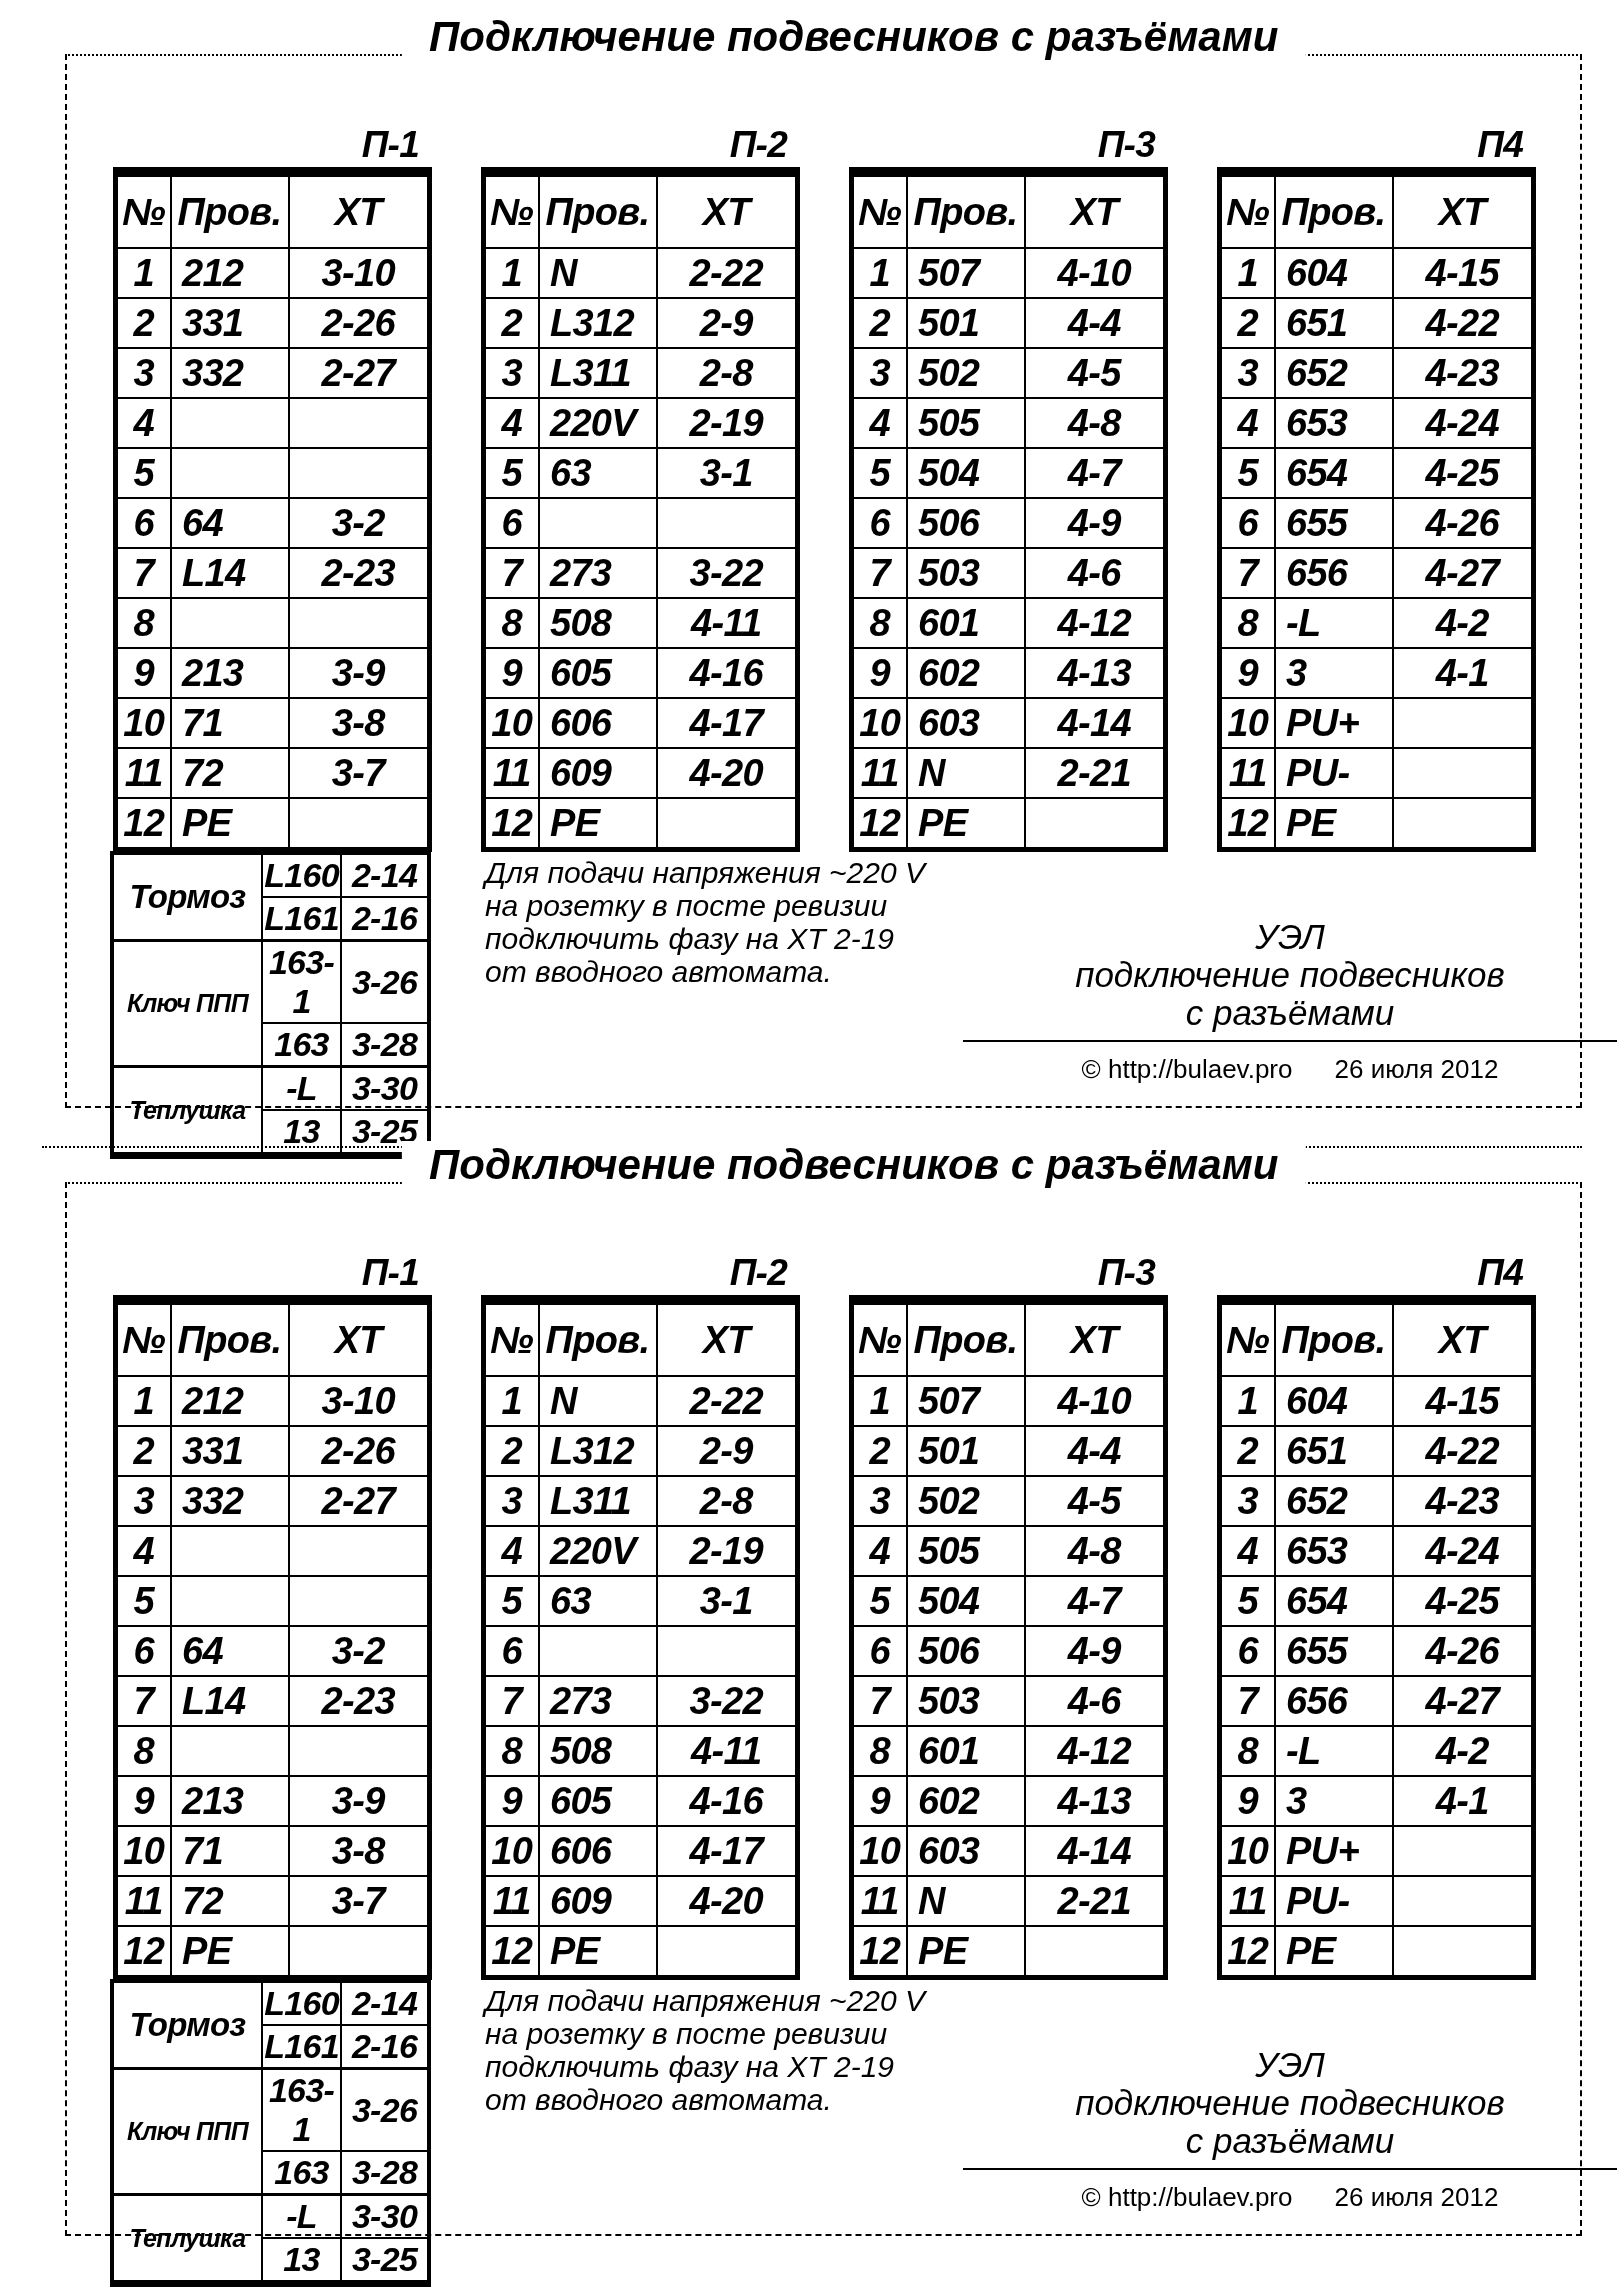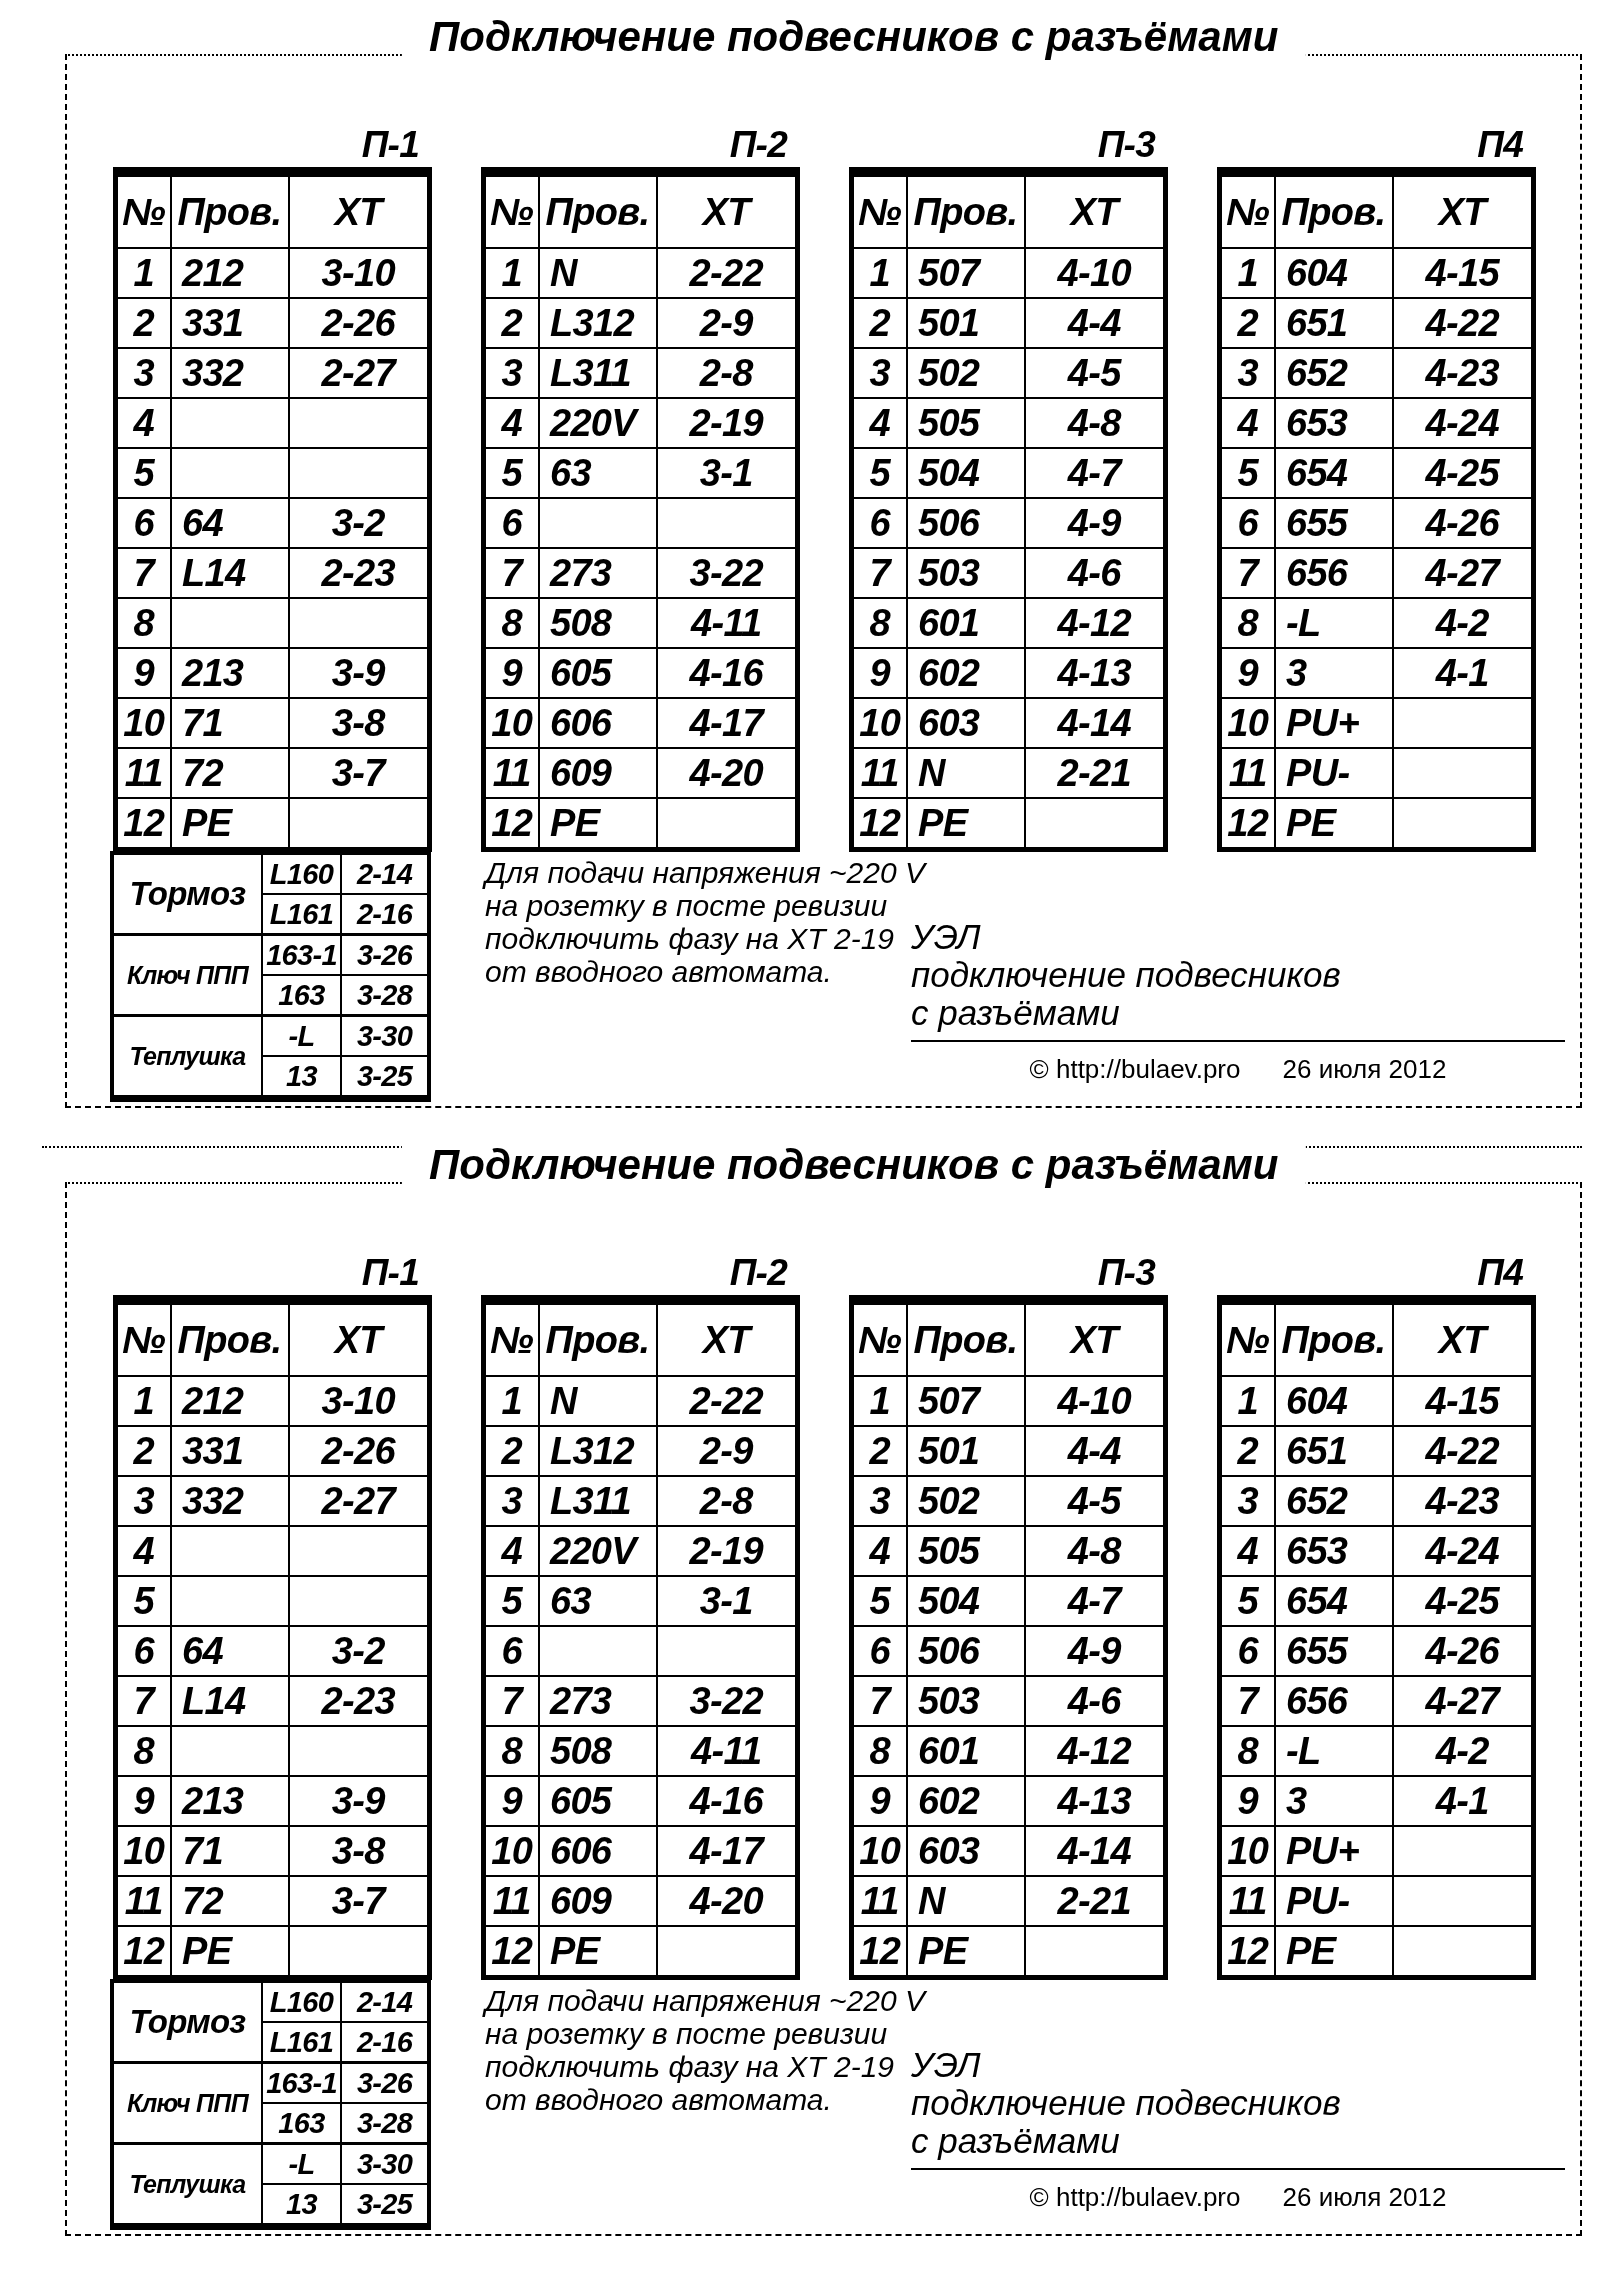--- a/index.html
+++ b/index.html
@@ -52,29 +52,29 @@
   table.aux{
     position:absolute;left:43px;top:795px;
     border-collapse:collapse;table-layout:fixed;width:317px;
     border:4.6px solid #000;border-bottom-width:7.9px;
   }
   table.aux col.a-label{width:150px;}
   table.aux col.a-wire{width:79px;}
   table.aux col.a-xt{width:88px;}
   table.aux td{
     border:2px solid #000;height:36px;text-align:center;
-    font-style:italic;font-weight:bold;font-size:29px;letter-spacing:-0.7px;overflow:hidden;
+    font-style:italic;font-weight:bold;font-size:34px;letter-spacing:-0.7px;overflow:hidden;
   }
   table.aux tr.g-first td{border-top-width:3.9px;}
   table.aux td.g-label{font-size:25px;}
   table.aux tbody tr:nth-of-type(1) td.g-label{font-size:33px;}
   
   .note{position:absolute;left:398px;top:800px;font-style:italic;font-size:30px;line-height:33px;white-space:nowrap;margin-left:20px;}
   
-  .footer{position:absolute;left:844px;top:862px;width:654px;}
+  .footer{position:absolute;left:896px;top:862px;width:654px;text-align:center;}
   .f-line{font-style:italic;font-size:35px;line-height:38px;white-space:nowrap;}
   .f-rule{border-top:2.6px solid #000;margin:7.9px 0;height:0;}
   .f-copy{display:flex;justify-content:center;gap:42px;font-size:26px;line-height:38px;white-space:nowrap;}
 </style>
 </head>
 <body>
 
 <main class="page">
   <div class="cutline"></div>
   <section class="panel p1">

